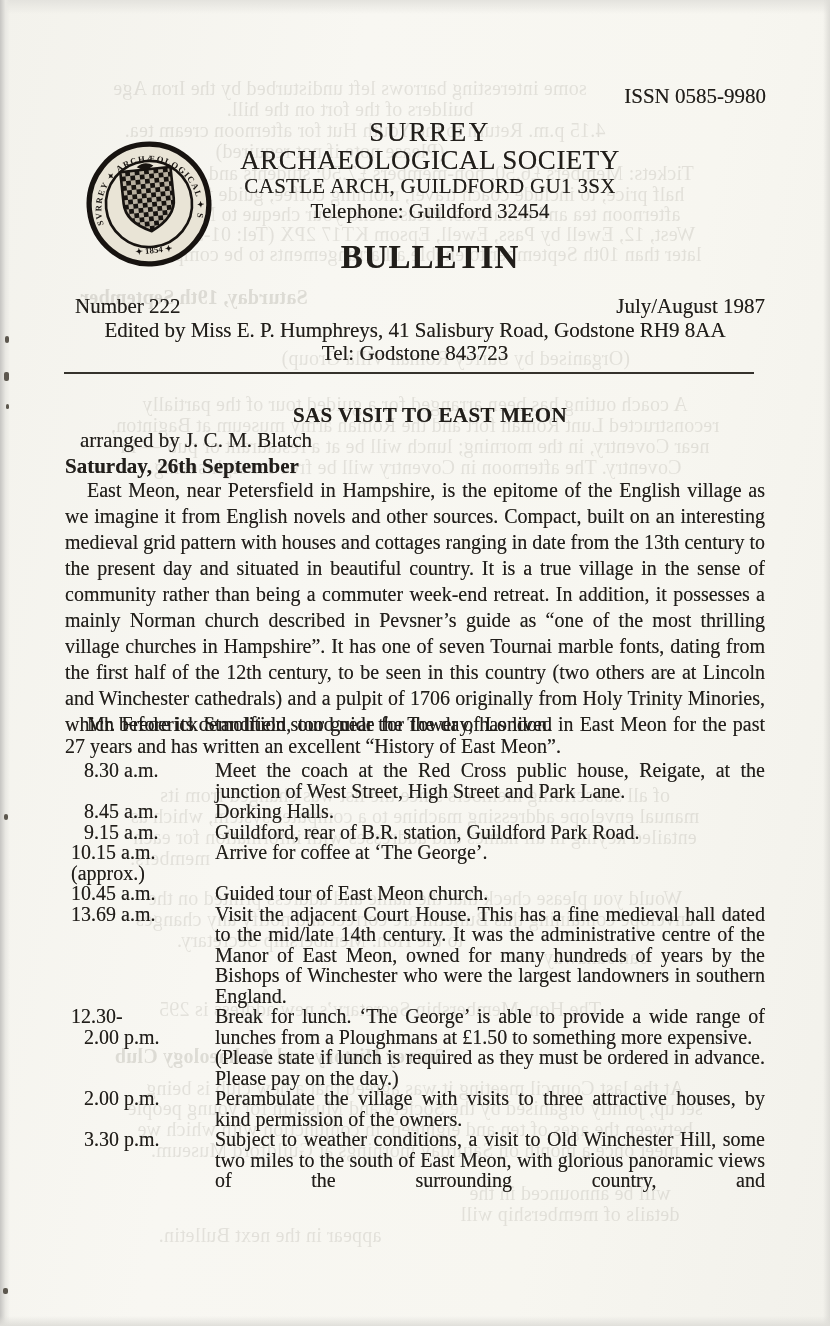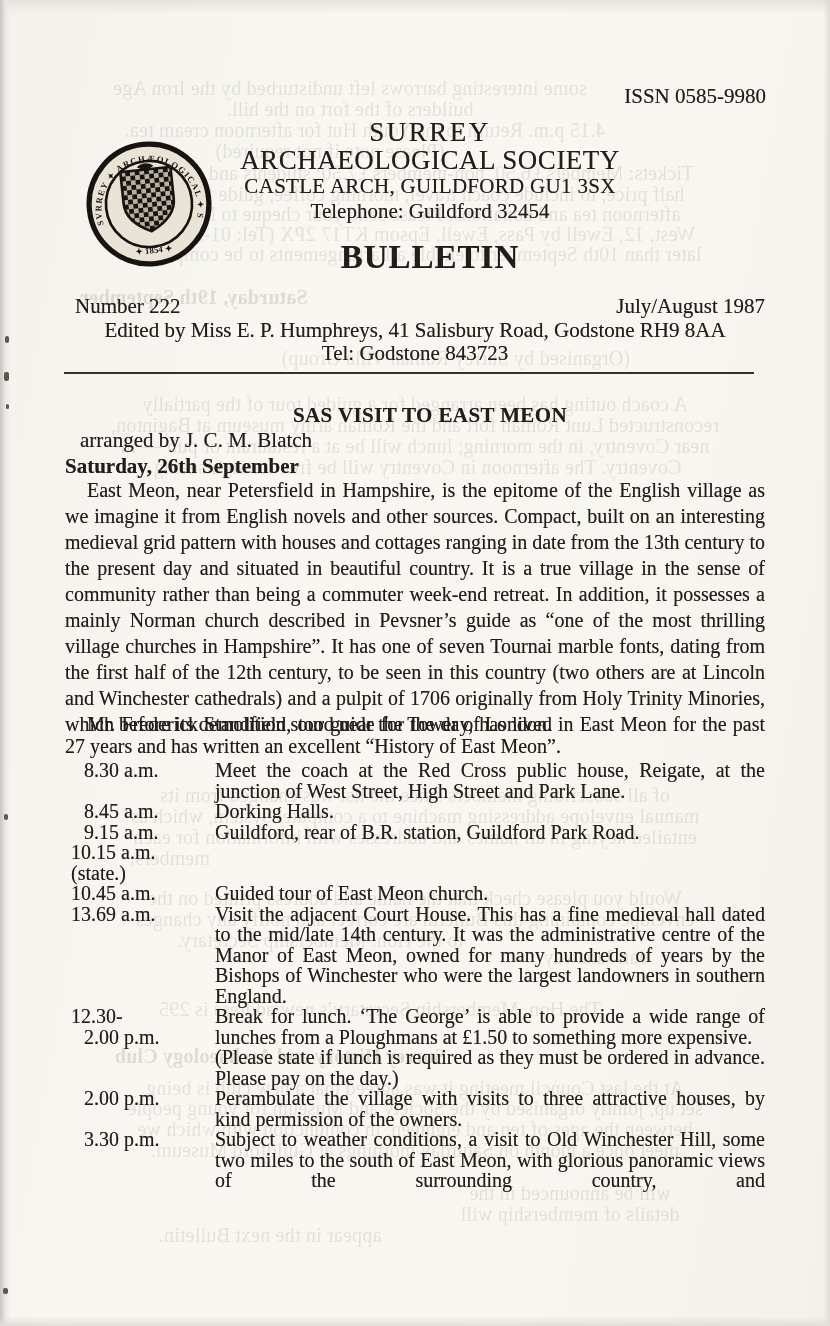--- a/index.html
+++ b/index.html
@@ -51,21 +51,21 @@
     font-weight:bold;font-size:21px;line-height:24px;letter-spacing:.4px;}
   .art-sub{position:absolute;top:428px;left:80px;width:700px;text-align:left;font-size:21px;line-height:24px;}
   .date-head{position:absolute;top:455px;left:65px;font-size:21px;font-weight:bold;line-height:22px;}
 
   .para1{position:absolute;top:477px;left:65px;width:700px;font-size:20px;line-height:26px;
     text-align:justify;text-indent:22px;}
   .para2{position:absolute;top:714px;left:65px;width:700px;font-size:20px;line-height:21.5px;
     text-align:justify;text-indent:22px;}
 
   .schedule{position:absolute;top:760px;left:65px;width:700px;font-size:20px;line-height:20.5px;}
-  .srow{display:flex;align-items:flex-start;}
+  .srow{display:flex;align-items:flex-start;justify-content:flex-end;}
   .stime{width:150px;flex:0 0 150px;padding-left:6px;box-sizing:border-box;}
   .stime .tl{display:block;}
   .stime .tl.pad{padding-left:13px;}
   .sdesc{flex:1;}
   .sdesc .just{text-align:justify;}
   .sdesc .jlast{text-align-last:justify;}
 </style>
 </head>
 <body>
 
@@ -183,21 +183,24 @@
           <div class="stime">
             <span class="tl pad">9.15 a.m.</span>
           </div>
           <div class="sdesc">
             <div class="just">Guildford, rear of B.R. station, Guildford Park Road.</div>
           </div>
         </div>
         <div class="srow">
           <div class="stime">
             <span class="tl">10.15 a.m.</span>
-            <span class="tl">(state.)</span>
+            <span class="tl">(approx.)</span>
+          </div>
+          <div class="sdesc">
+            <div class="just">Arrive for coffee at ‘The George’.</div>
           </div>
         </div>
         <div class="srow">
           <div class="stime">
             <span class="tl">10.45 a.m.</span>
           </div>
           <div class="sdesc">
             <div class="just">Guided tour of East Meon church.</div>
           </div>
         </div>

